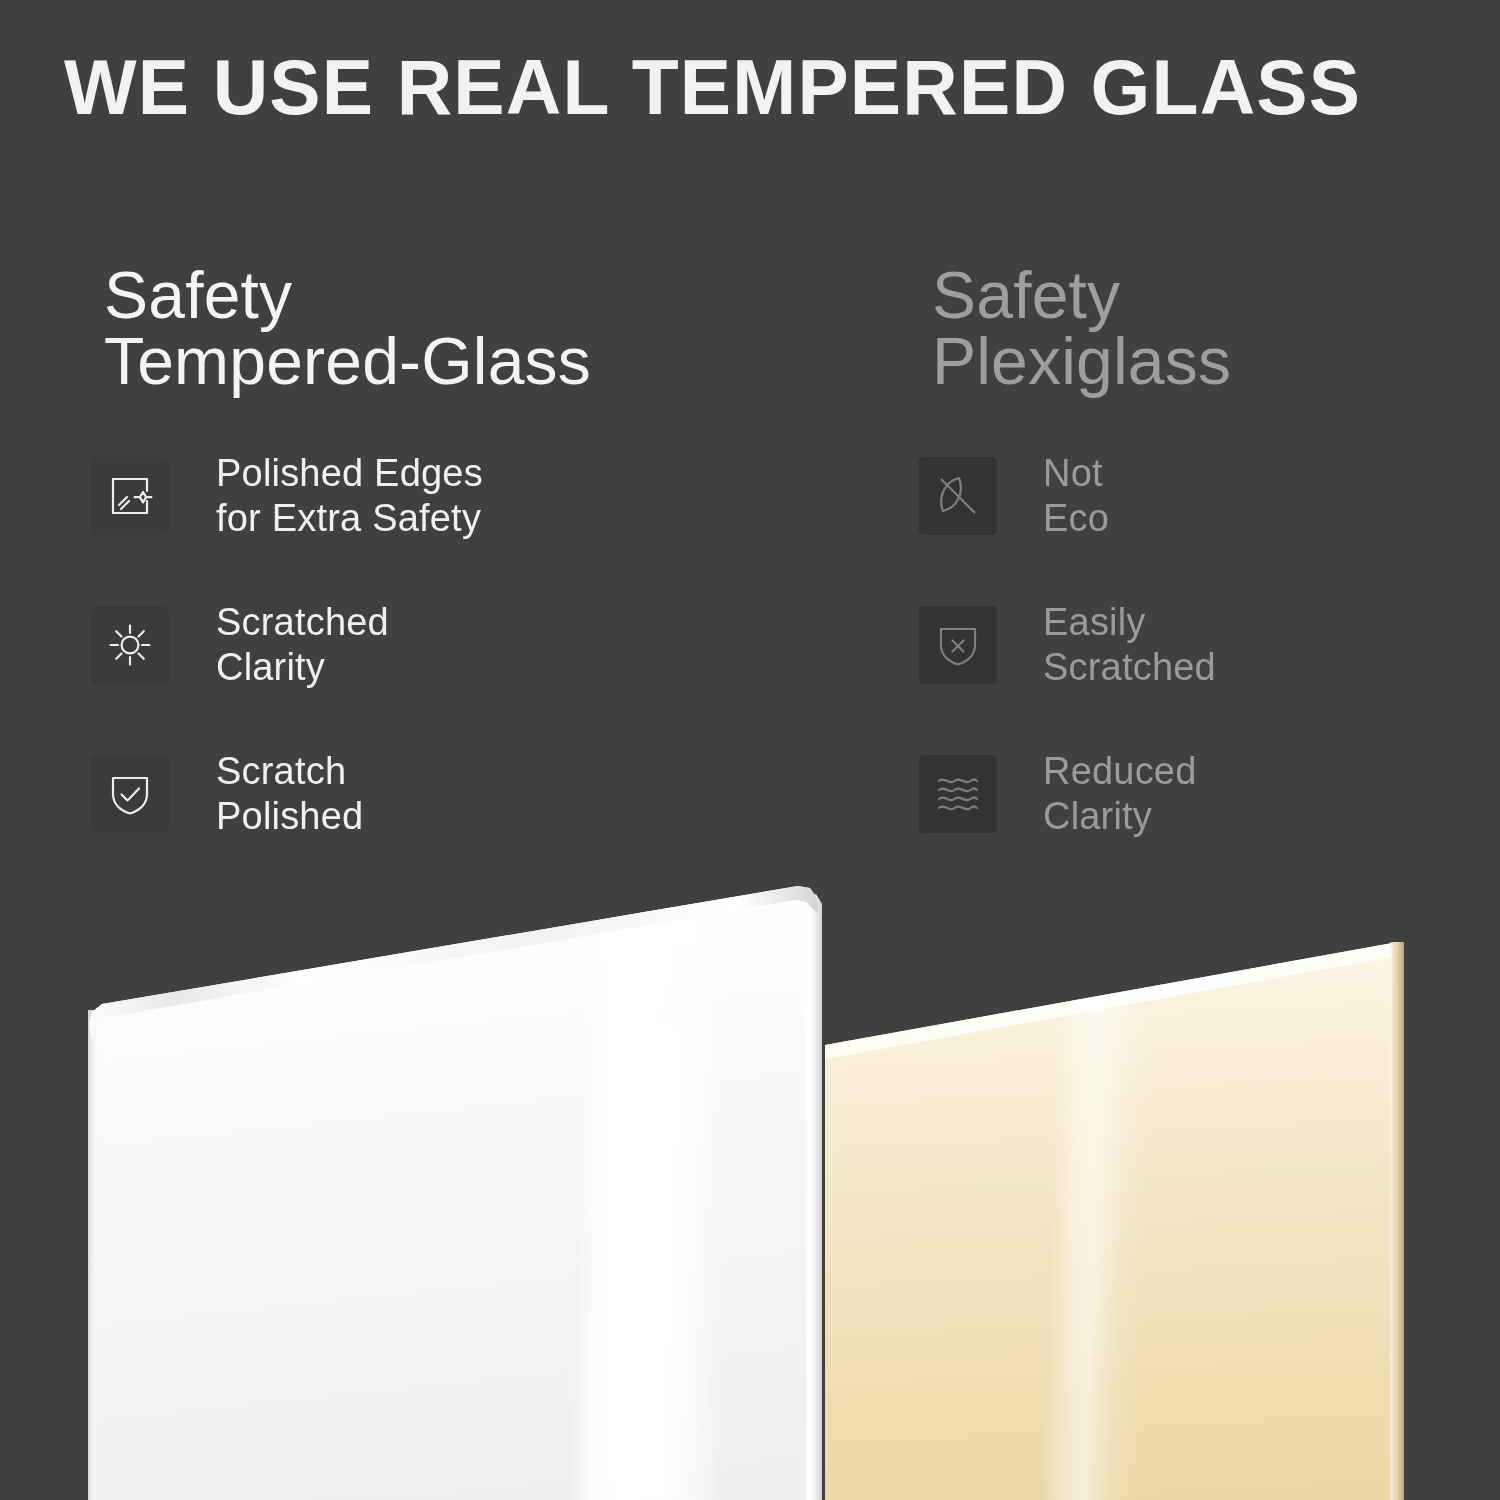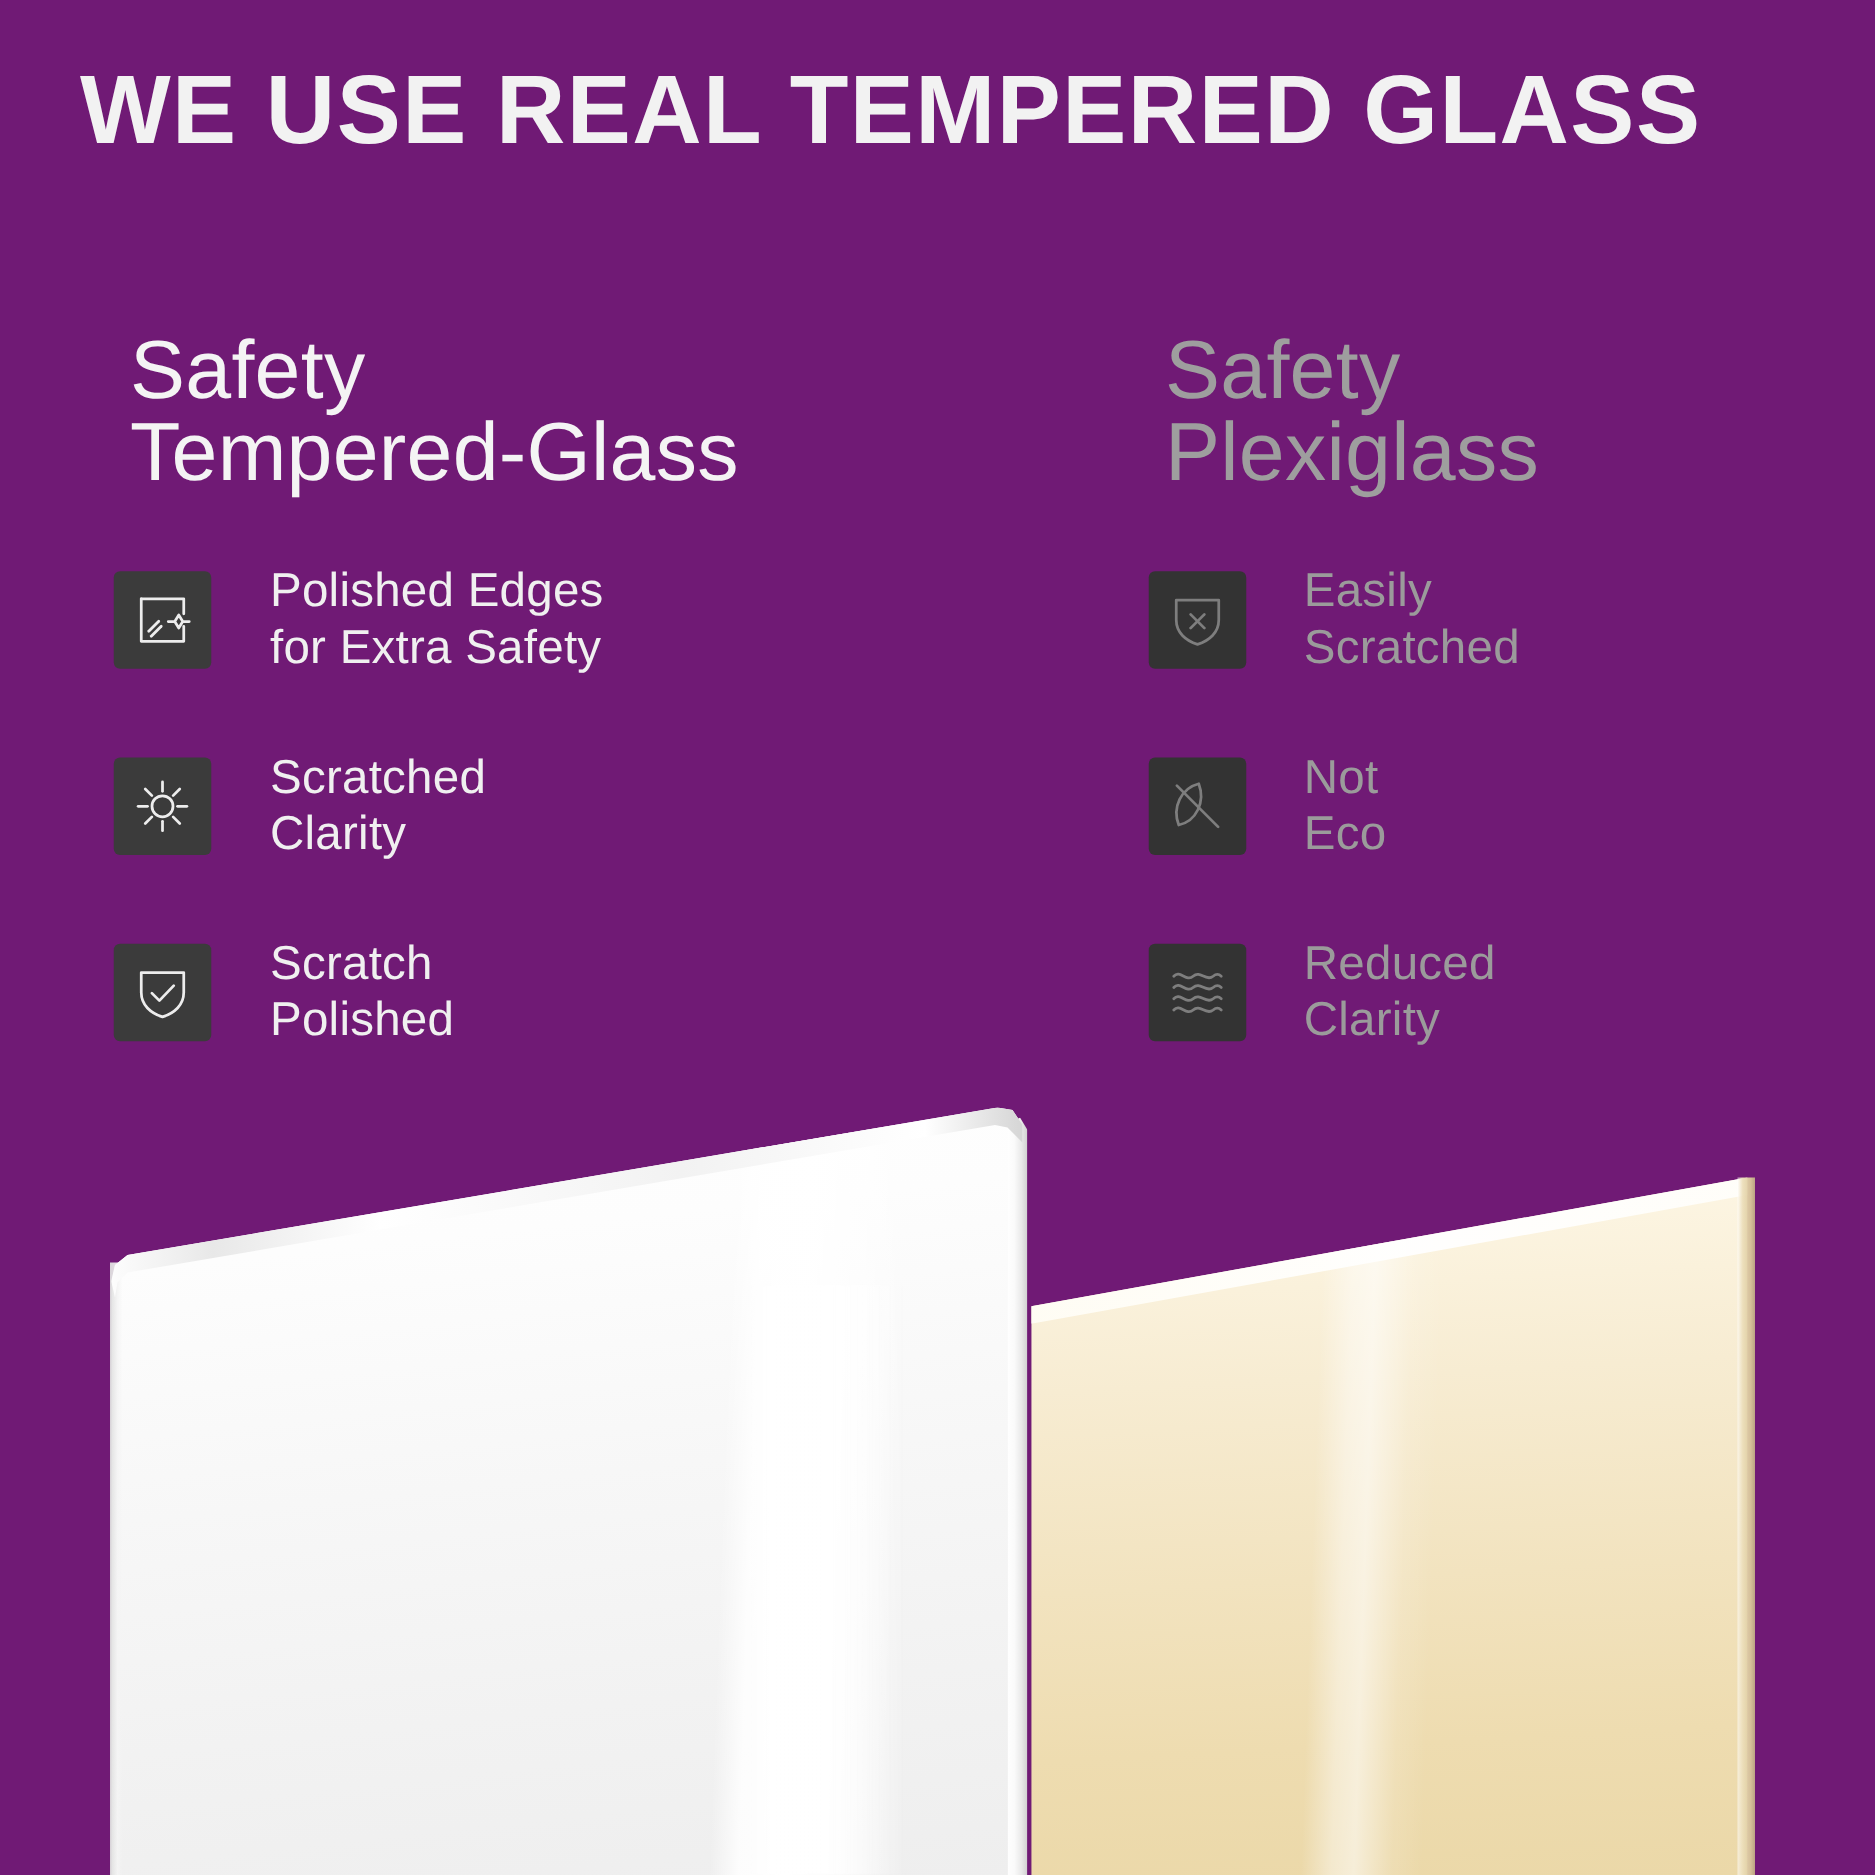--- a/index.html
+++ b/index.html
@@ -4,21 +4,21 @@
 <style>
   html, body {
     margin: 0;
     padding: 0;
     background: #252525;
   }
   #root {
     position: relative;
     width: 1500px;
     height: 1500px;
-    background: #701a75;
+    background: #404040;
     overflow: hidden;
     font-family: "Liberation Sans", sans-serif;
   }
 
   
   .title {
     position: absolute;
     left: 64px;
     top: 42px;
     width: 1390px;
@@ -289,38 +289,38 @@
 
   <div class="col col-right">
     <div class="col-heading">Safety
 Plexiglass</div>
 
     <div class="features">
 
       <div class="feature">
         <div class="icon-tile">
           <svg width="46" height="46" viewBox="0 0 46 46" fill="none" stroke-width="2.2" stroke-linecap="round" stroke-linejoin="round">
+            <path d="M8 38 C2.5 24 10 8.5 24 5 C29.5 19.5 22 35 8 38 Z" transform="rotate(0 23 23)"></path>
+            <path d="M6.5 6.5 L39.5 39.5"></path>
+          </svg>
+        </div>
+        <div class="feature-label">Not
+Eco</div>
+      </div>
+
+      <div class="feature">
+        <div class="icon-tile">
+          <svg width="46" height="46" viewBox="0 0 46 46" fill="none" stroke-width="2.2" stroke-linecap="round" stroke-linejoin="round">
             <path d="M6 7 H40 V23 C40 33 32.5 39.5 23 42.5 C13.5 39.5 6 33 6 23 Z"></path>
             <path d="M17.5 18.5 L28.5 29.5"></path>
             <path d="M28.5 18.5 L17.5 29.5"></path>
           </svg>
         </div>
         <div class="feature-label">Easily
 Scratched</div>
-      </div>
-
-      <div class="feature">
-        <div class="icon-tile">
-          <svg width="46" height="46" viewBox="0 0 46 46" fill="none" stroke-width="2.2" stroke-linecap="round" stroke-linejoin="round">
-            <path d="M8 38 C2.5 24 10 8.5 24 5 C29.5 19.5 22 35 8 38 Z" transform="rotate(0 23 23)"></path>
-            <path d="M6.5 6.5 L39.5 39.5"></path>
-          </svg>
-        </div>
-        <div class="feature-label">Not
-Eco</div>
       </div>
 
       <div class="feature">
         <div class="icon-tile">
           <svg width="46" height="46" viewBox="0 0 46 46" fill="none" stroke-width="2.2" stroke-linecap="round">
             <path d="M4 10 C9 4.5 14 15 19.5 10 C25 5 30 14.5 35.5 10 C39 7 41 9 42 10"></path>
             <path d="M4 19 C9 13.5 14 24 19.5 19 C25 14 30 23.5 35.5 19 C39 16 41 18 42 19"></path>
             <path d="M4 28 C9 22.5 14 33 19.5 28 C25 23 30 32.5 35.5 28 C39 25 41 27 42 28"></path>
             <path d="M4 37 C9 31.5 14 42 19.5 37 C25 32 30 41.5 35.5 37 C39 34 41 36 42 37"></path>
           </svg>

